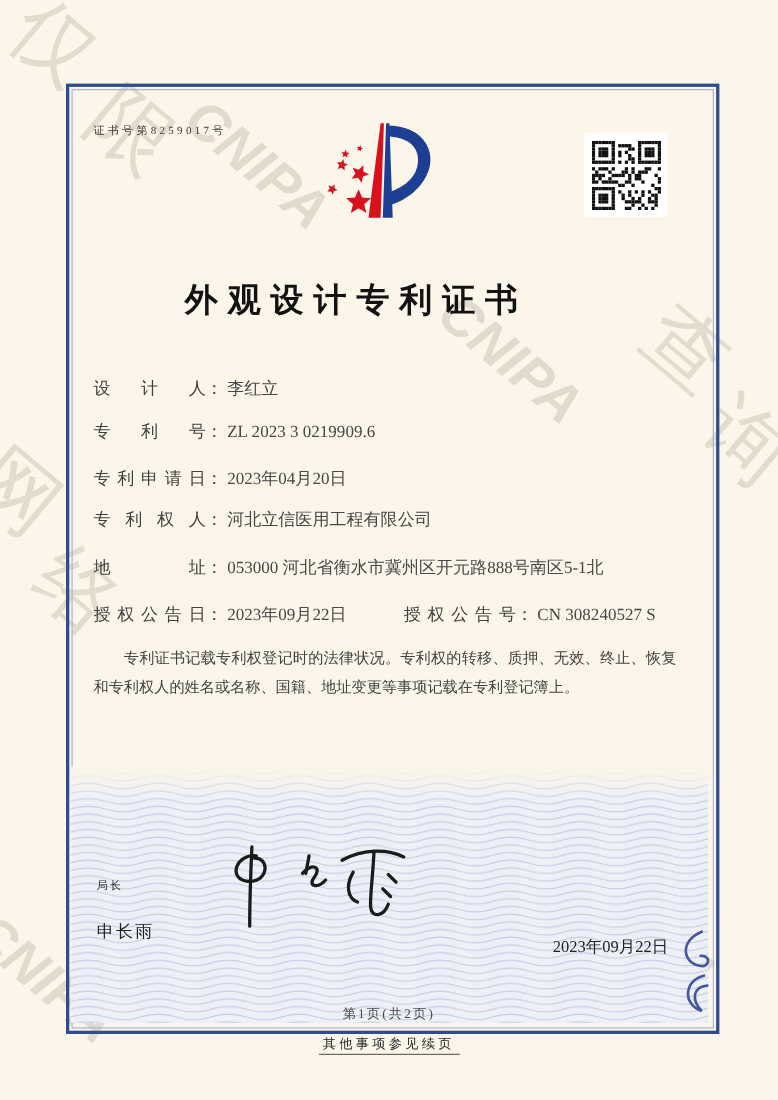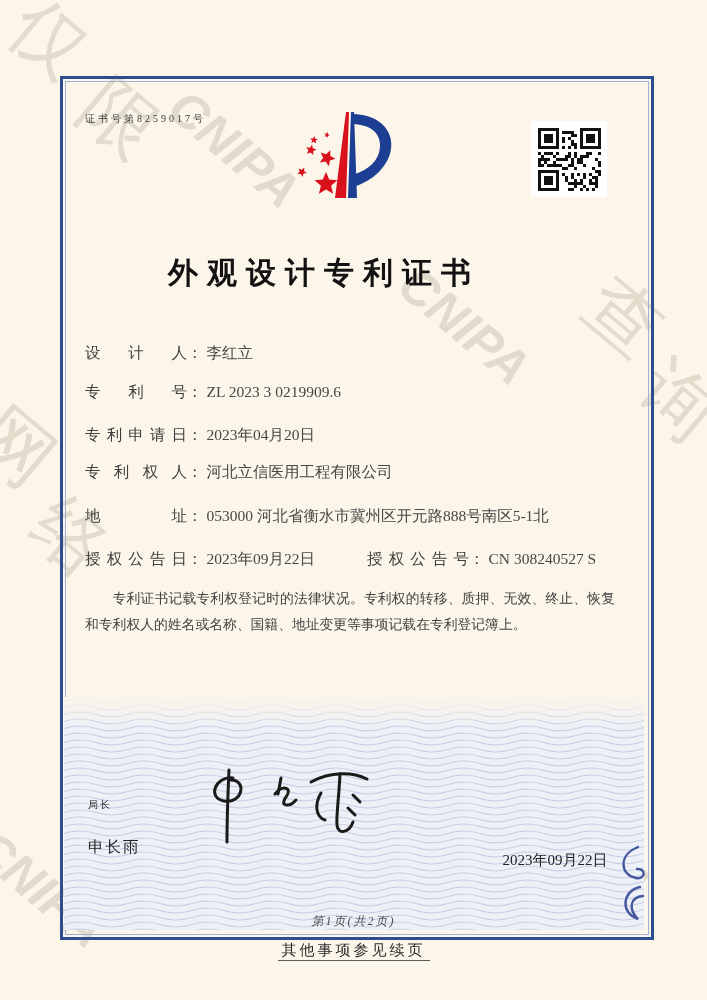--- a/index.html
+++ b/index.html
@@ -54,22 +54,22 @@
             background:linear-gradient(#fbf6e9,rgba(251,246,233,0));}
 
   .director{left:88px;top:798px;font-size:10px;color:#222;letter-spacing:2px;}
   .dname{left:88px;top:837px;font-size:15.5px;color:#222;letter-spacing:2px;}
   .sig{left:193px;top:762px;width:195px;height:88px;}
   .issuedate{left:470px;top:851px;width:170px;text-align:center;
              font-size:15px;color:#222;}
   .ornament{left:610px;top:843px;width:36px;height:86px;}
 
   .pageno{left:0;top:913px;width:707px;text-align:center;font-size:12px;
-          color:#4a4a4a;letter-spacing:2px;font-style:italic;}
-  .footnote{left:0;top:941px;width:707px;text-align:center;font-size:15px;
+          color:#4a4a4a;letter-spacing:2px;}
+  .footnote{left:0;top:941px;width:707px;text-align:center;font-size:12px;
             color:#2a2a2a;letter-spacing:3px;}
   .footnote span{border-bottom:1px solid #5a5a5a;padding:0 4px 2px 4px;}
 </style>
 </head>
 <body>
 
 <div class="page">
 
   <span class="wm wm0">仅</span>
   <span class="wm wm1">限</span>

